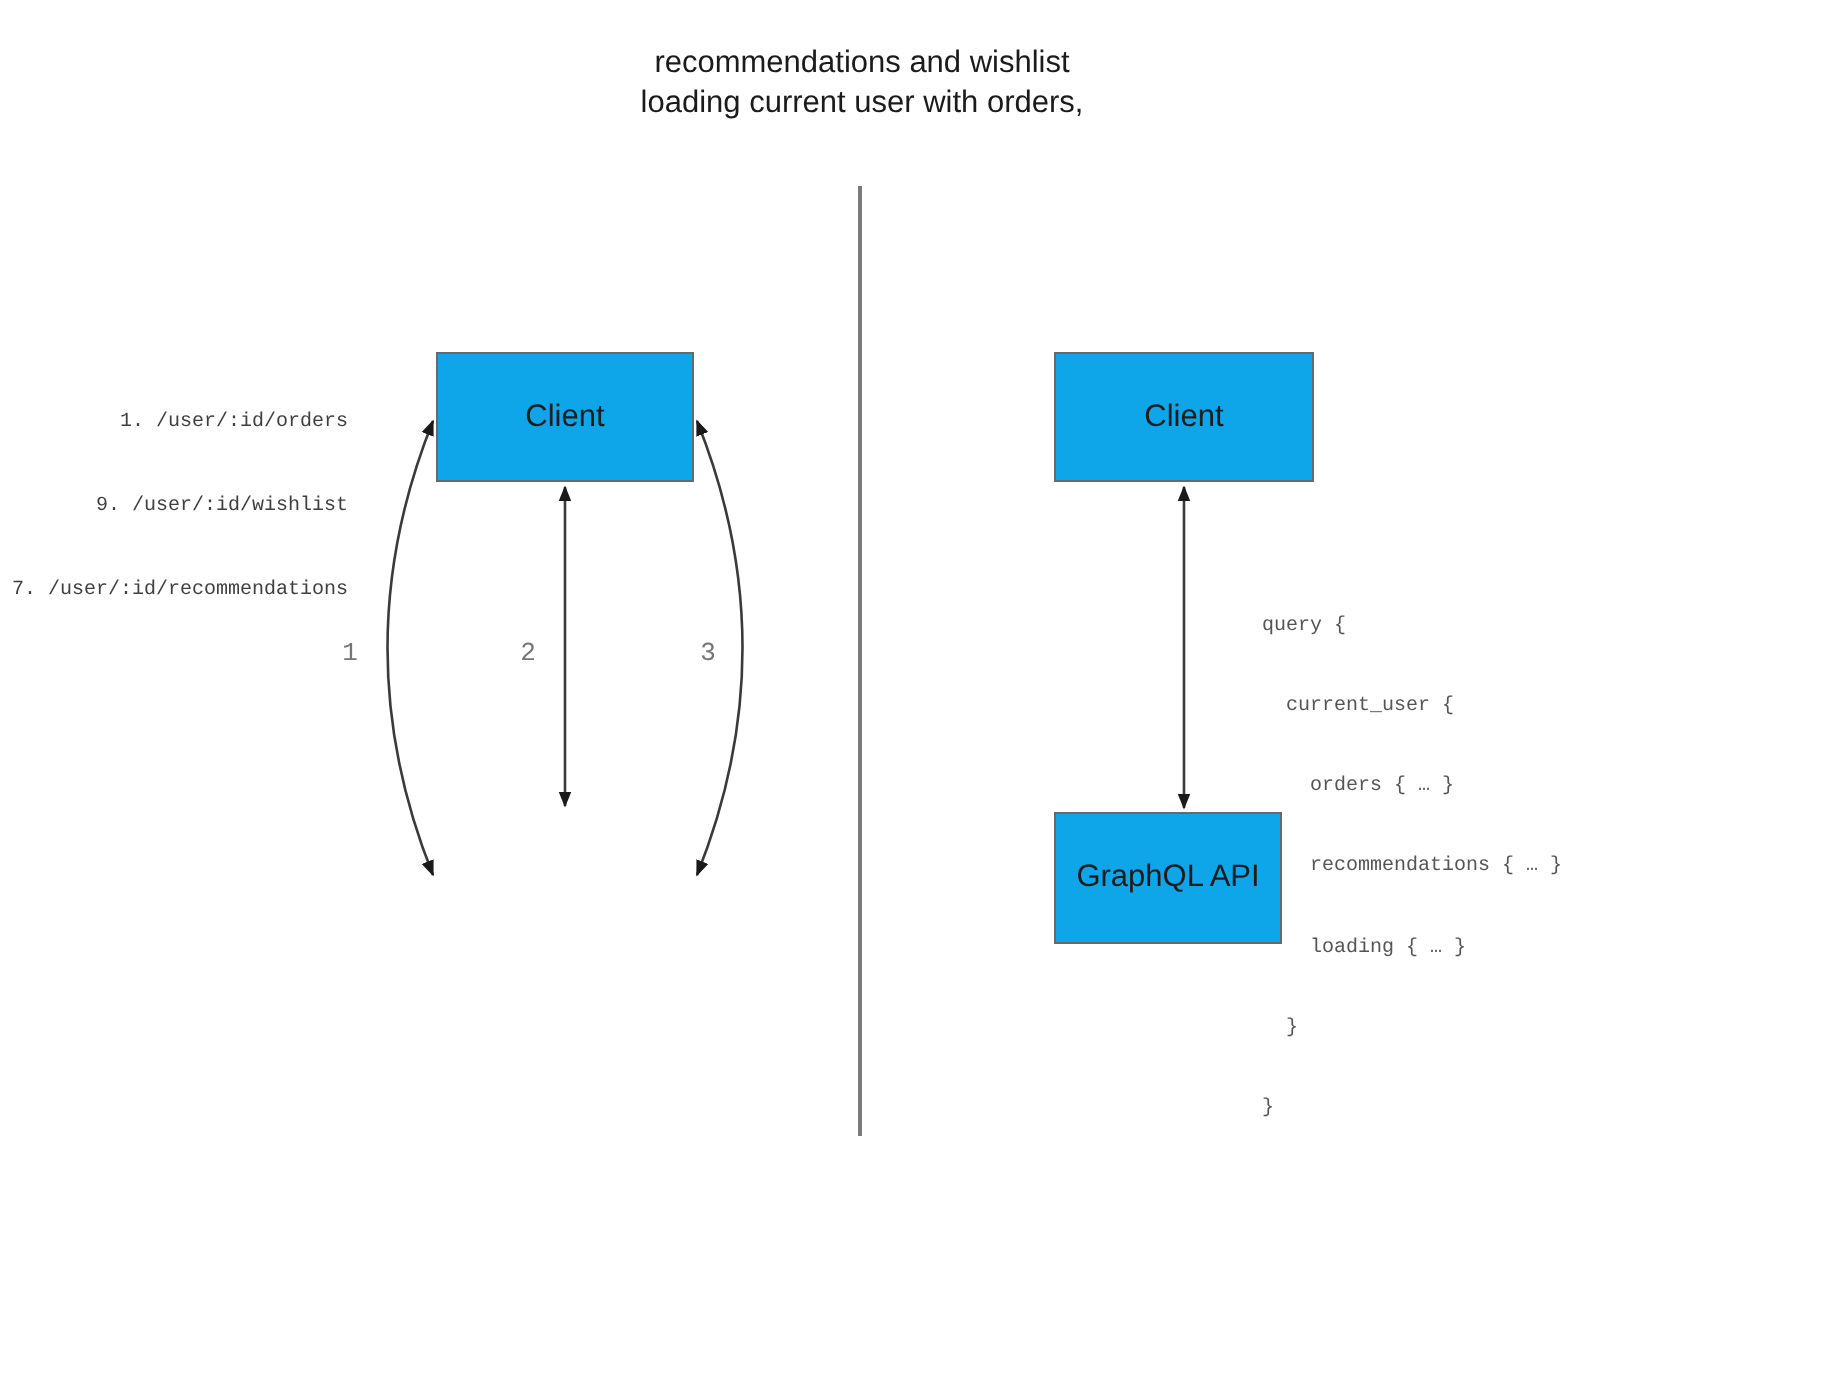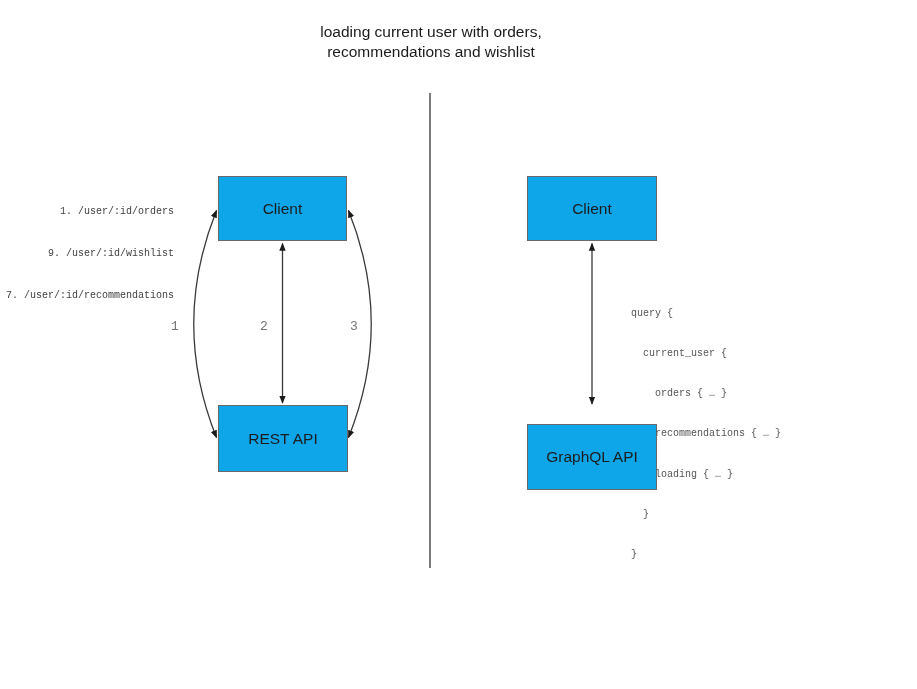--- a/index.html
+++ b/index.html
@@ -59,21 +59,21 @@
     border: 1.4px solid #696969;
     display: flex;
     align-items: center;
     justify-content: center;
     font-size: 15.5px;
     color: #1c1c1c;
   }
   .node-client-left  { left: 218px; top: 176px; width: 129px; height: 65px; }
   .node-rest-api     { left: 218px; top: 405px; width: 130px; height: 67px; }
   .node-client-right { left: 527px; top: 176px; width: 130px; height: 65px; }
-  .node-graphql-api  { left: 527px; top: 424px; width: 130px; height: 66px; }
+  .node-graphql-api  { left: 527px; top: 406px; width: 114px; height: 66px; }
   .divider {
     position: absolute;
     left: 428.5px;
     top: 93px;
     width: 2px;
     height: 475px;
     background: #7a7a7a;
   }
   .query-block {
     position: absolute;
@@ -85,22 +85,22 @@
     color: #555555;
     white-space: pre;
   }
 </style>
 </head>
 <body>
 
 <div class="canvas">
 
   <div class="title">
+    <div>recommendations and wishlist</div>
     <div>loading current user with orders,</div>
-    <div>recommendations and wishlist</div>
   </div>
 
   <div class="endpoints">
     <div>1. /user/:id/orders</div>
     <div>9. /user/:id/wishlist</div>
     <div>7. /user/:id/recommendations</div>
   </div>
 
   <svg class="wires" width="917" height="689" viewBox="0 0 917 689" xmlns="http://www.w3.org/2000/svg">
     <defs>
@@ -122,23 +122,20 @@
 
     <text class="wire-num" x="175" y="330">1</text>
     <text class="wire-num" x="264" y="330">2</text>
     <text class="wire-num" x="354" y="330">3</text>
   </svg>
 
   <div class="node node-client-left">
     <span>Client</span>
   </div>
 
-  <div class="node node-rest-api">
-    <span>REST API</span>
-  </div>
 
   <div class="divider"></div>
 
   <div class="node node-client-right">
     <span>Client</span>
   </div>
 
   <div class="node node-graphql-api">
     <span>GraphQL API</span>
   </div>

